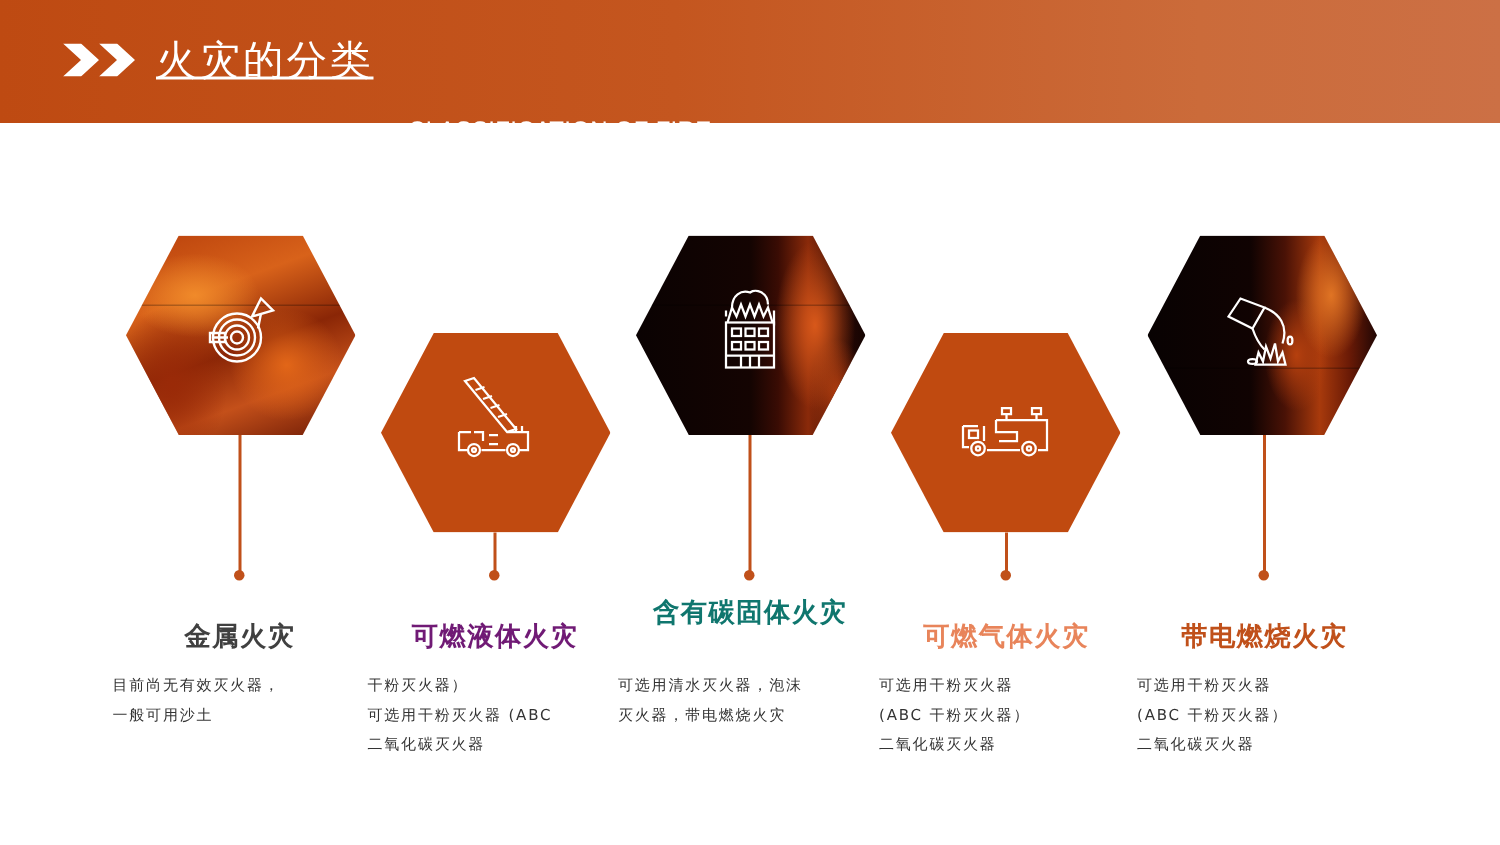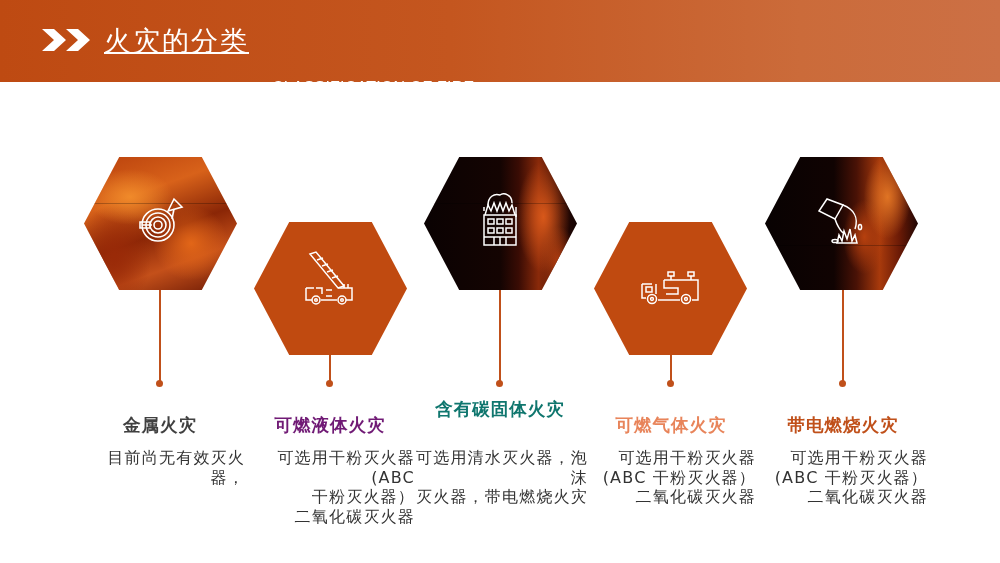--- a/index.html
+++ b/index.html
@@ -21,21 +21,21 @@
       linear-gradient(90deg,#0a0202 0%,#140402 50%,#3a0c04 62%,#8a2a0a 75%,#2a0804 90%,#140402 100%);}
   .hex.fire-c{background:
       radial-gradient(ellipse 22% 45% at 80% 30%,#e07424 0%,rgba(220,100,30,0) 70%),
       radial-gradient(ellipse 20% 40% at 65% 60%,#b6400e 0%,rgba(170,55,10,0) 70%),
       linear-gradient(90deg,#080202 0%,#100302 45%,#4a1206 60%,#a83a0c 75%,#6a1a06 88%,#200604 100%);}
   .band{position:absolute;left:0;width:100%;height:1px;background:rgba(0,0,0,0.25);}
   .icon{position:absolute;}
   .vline{position:absolute;width:2px;background:#c0501a;}
   .dot{position:absolute;width:7px;height:7px;border-radius:50%;background:#c0501a;}
   .cap{position:absolute;width:170px;text-align:center;font-weight:bold;font-size:17.5px;letter-spacing:1px;line-height:22px;}
-  .desc{position:absolute;width:170px;text-align:right;font-size:16px;color:#333;line-height:19.5px;letter-spacing:1.2px;}
+  .desc{position:absolute;width:170px;text-align:left;font-size:10px;color:#333;line-height:19.5px;letter-spacing:1.2px;}
 </style>
 </head>
 <body>
 
 <div class="header">
   <svg class="chev" style="left:42px;" width="52" height="22" viewBox="0 0 52 22">
     <polygon points="0,0 12,0 24,11 12,22 0,22 12,11" fill="#fff"></polygon>
     <polygon points="24,0 36,0 48,11 36,22 24,22 36,11" fill="#fff"></polygon>
   </svg>
   <div class="title-cn">火灾的分类</div>
@@ -53,20 +53,21 @@
     <path d="M4 25 h10 v6 h-10z"></path>
     <path d="M32 14 L38 2 L46 10 Z"></path>
     <path d="M38 12 L36 22"></path>
   </svg>
 </div>
 <div class="vline" style="left:159px;top:290px;height:92px;"></div>
 <div class="dot" style="left:156px;top:380px;"></div>
 <div class="cap" style="left:75px;top:414px;color:#404040;">金属火灾</div>
 <div class="desc" style="left:75px;top:448px;">
   <div>目前尚无有效灭火器，</div>
+  <div>一般可用沙土</div>
 </div>
 
 <div class="hex solid" style="left:254px;top:222px;">
   <svg class="icon" style="left:50px;top:28px;" width="54" height="56" viewBox="0 0 54 56" fill="none" stroke="#fff" stroke-width="1.5">
     <path d="M6 4 L12 2 L40 36 L34 38 Z"></path>
     <path d="M13 10 L19 8 M18 16 L24 14 M23 22 L29 20 M28 28 L34 26"></path>
     <path d="M2 38 h8 M2 38 v12 h6"></path>
     <path d="M12 38 h6 v6 M22 40 h6 M22 46 h6"></path>
     <path d="M34 38 h14 v12 h-6"></path>
     <circle cx="12" cy="50" r="4"></circle>
@@ -74,22 +75,22 @@
     <circle cx="38" cy="50" r="4"></circle>
       <circle cx="38" cy="50" r="1.3"></circle>
     <path d="M17 50 h16"></path>
     <path d="M40 34 v4 M44 34 v4"></path>
   </svg>
 </div>
 <div class="vline" style="left:329px;top:355px;height:27px;"></div>
 <div class="dot" style="left:326px;top:380px;"></div>
 <div class="cap" style="left:245px;top:414px;color:#701a75;">可燃液体火灾</div>
 <div class="desc" style="left:245px;top:448px;">
+  <div>干粉灭火器）</div>
   <div>可选用干粉灭火器 (ABC</div>
-  <div>干粉灭火器）</div>
   <div>二氧化碳灭火器</div>
 </div>
 
 <div class="hex fire-b" style="left:424px;top:157px;">
   <div class="band" style="top:46px;"></div>
   <svg class="icon" style="left:58px;top:36px;" width="38" height="54" viewBox="0 0 38 54" fill="none" stroke="#fff" stroke-width="1.5">
     <path d="M6 12 C6 4 12 0 18 2 C22 -1 30 2 30 10"></path>
     <path d="M3 22 L6 12 L9 18 L12 10 L15 18 L18 10 L21 18 L24 10 L27 18 L30 12 L33 22"></path>
     <path d="M2 14 v4 M34 14 v10"></path>
     <rect x="2" y="22" width="32" height="30"></rect>

